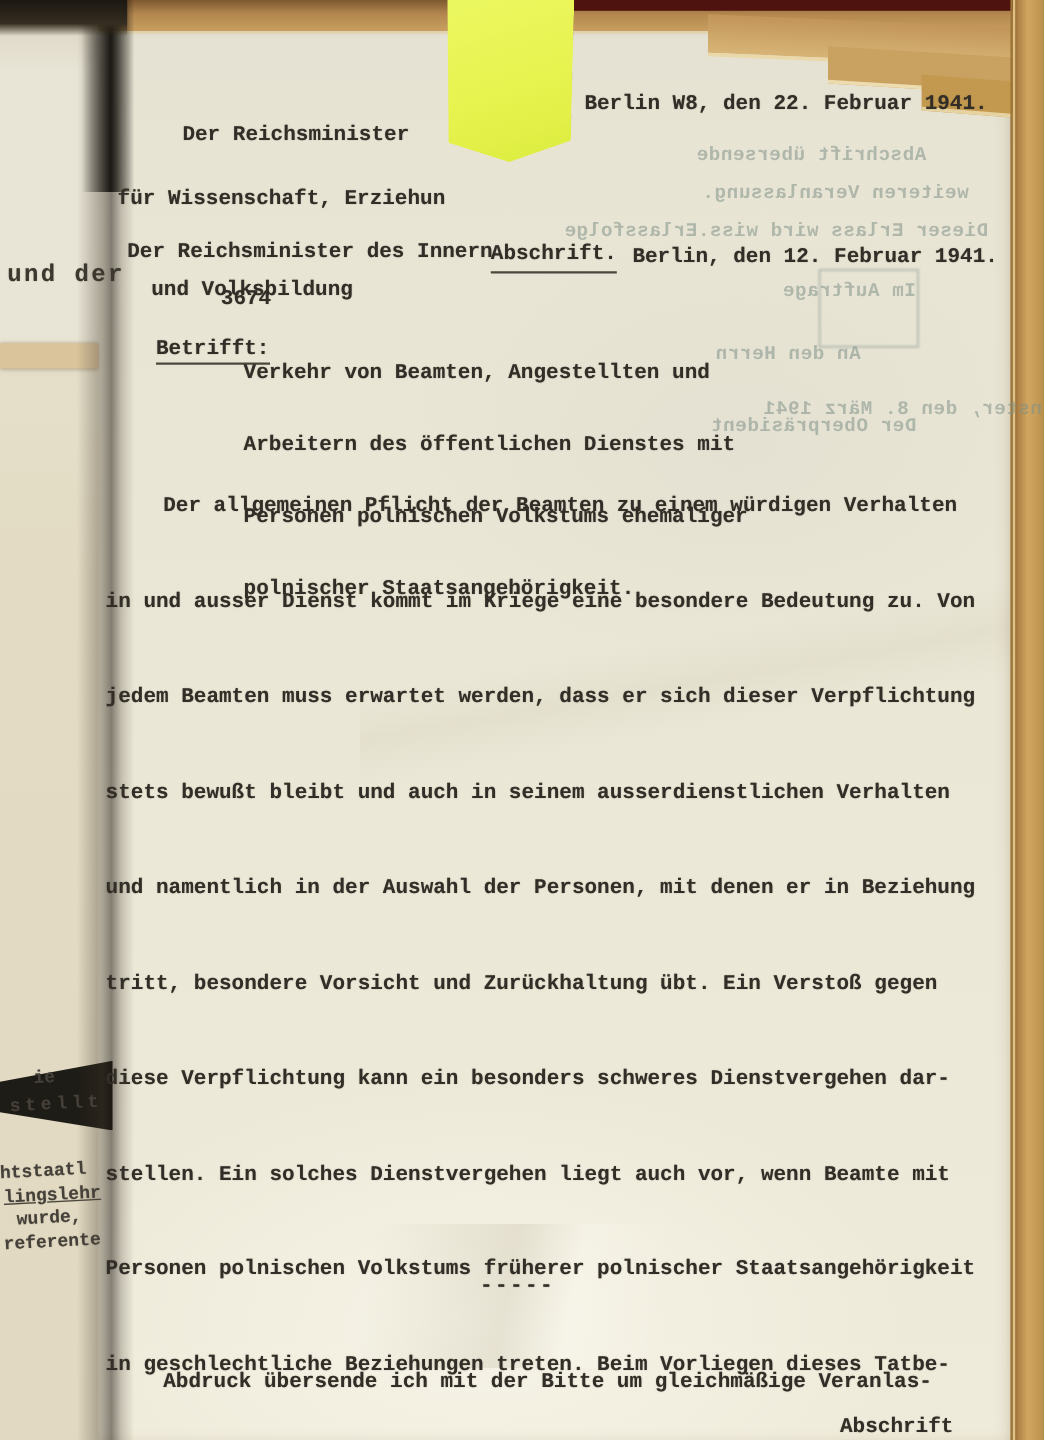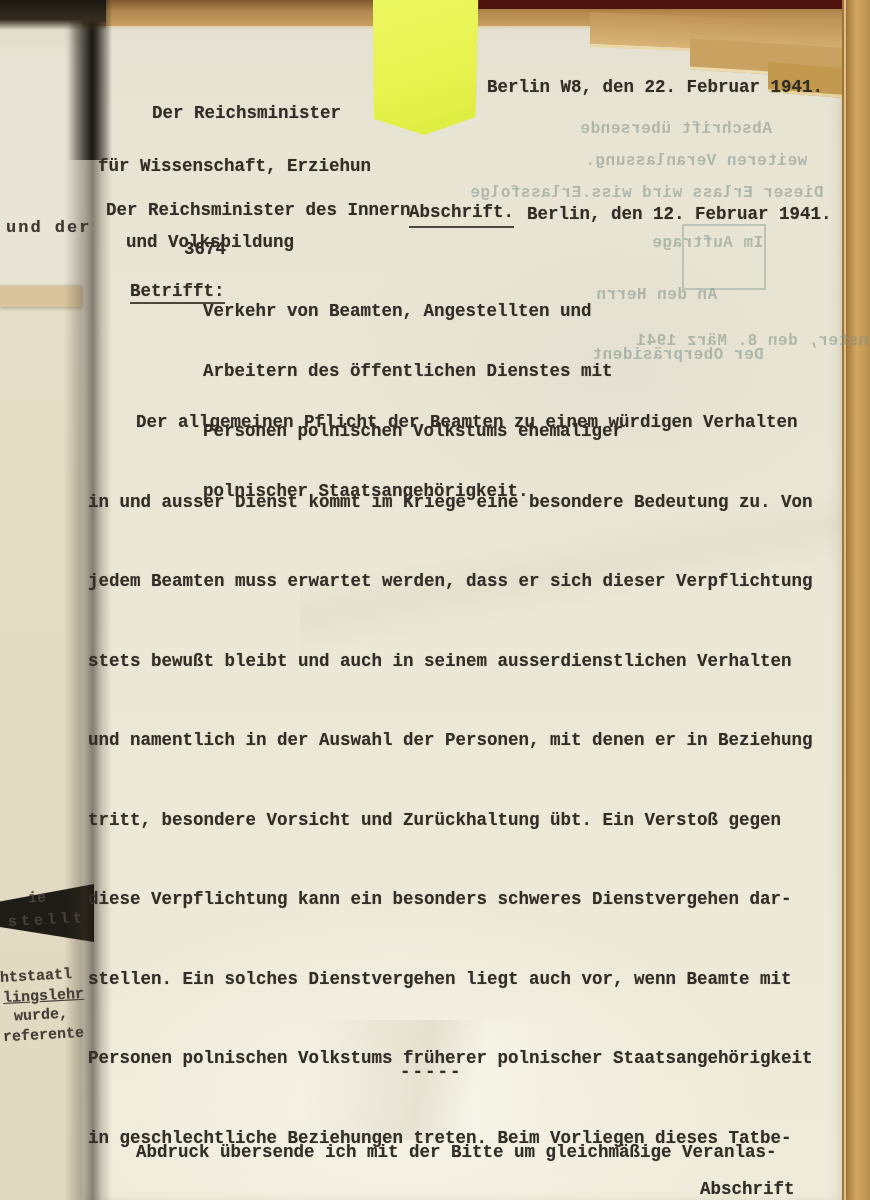--- a/index.html
+++ b/index.html
@@ -156,21 +156,21 @@
   <div class="top-edge"></div>
   <div class="top-maroon"></div>
   <div class="tr1"></div>
   <div class="tr2"></div>
   <div class="tr3"></div>
   <div class="right-strip"></div>
 
   <div class="left-strip"></div>
   <div class="left-tan-band"></div>
   <div class="wedge"></div>
-  <div class="frag" style="left:6px;top:218px;font-size:17px;letter-spacing:2px;color:#3c382f;">und der</div>
+  <div class="frag" style="left:6px;top:218px;font-size:20px;letter-spacing:2px;color:#3c382f;">und der</div>
   <div class="frag" style="left:28px;top:890px;transform:rotate(-3deg);">ie</div>
   <div class="frag" style="left:8px;top:912px;letter-spacing:4px;transform:rotate(-3deg);">stellt</div>
   <div class="frag" style="left:0px;top:968px;transform:rotate(-3deg);">htstaatl</div>
   <div class="frag" style="left:3px;top:988px;transform:rotate(-3deg);text-decoration:underline;">lingslehr</div>
   <div class="frag" style="left:14px;top:1007px;transform:rotate(-3deg);">wurde,</div>
   <div class="frag" style="left:3px;top:1027px;transform:rotate(-3deg);">referente</div>
   <div class="crease"></div>
   <div class="crease-top"></div>
   <div class="left-top-dark"></div>
 

